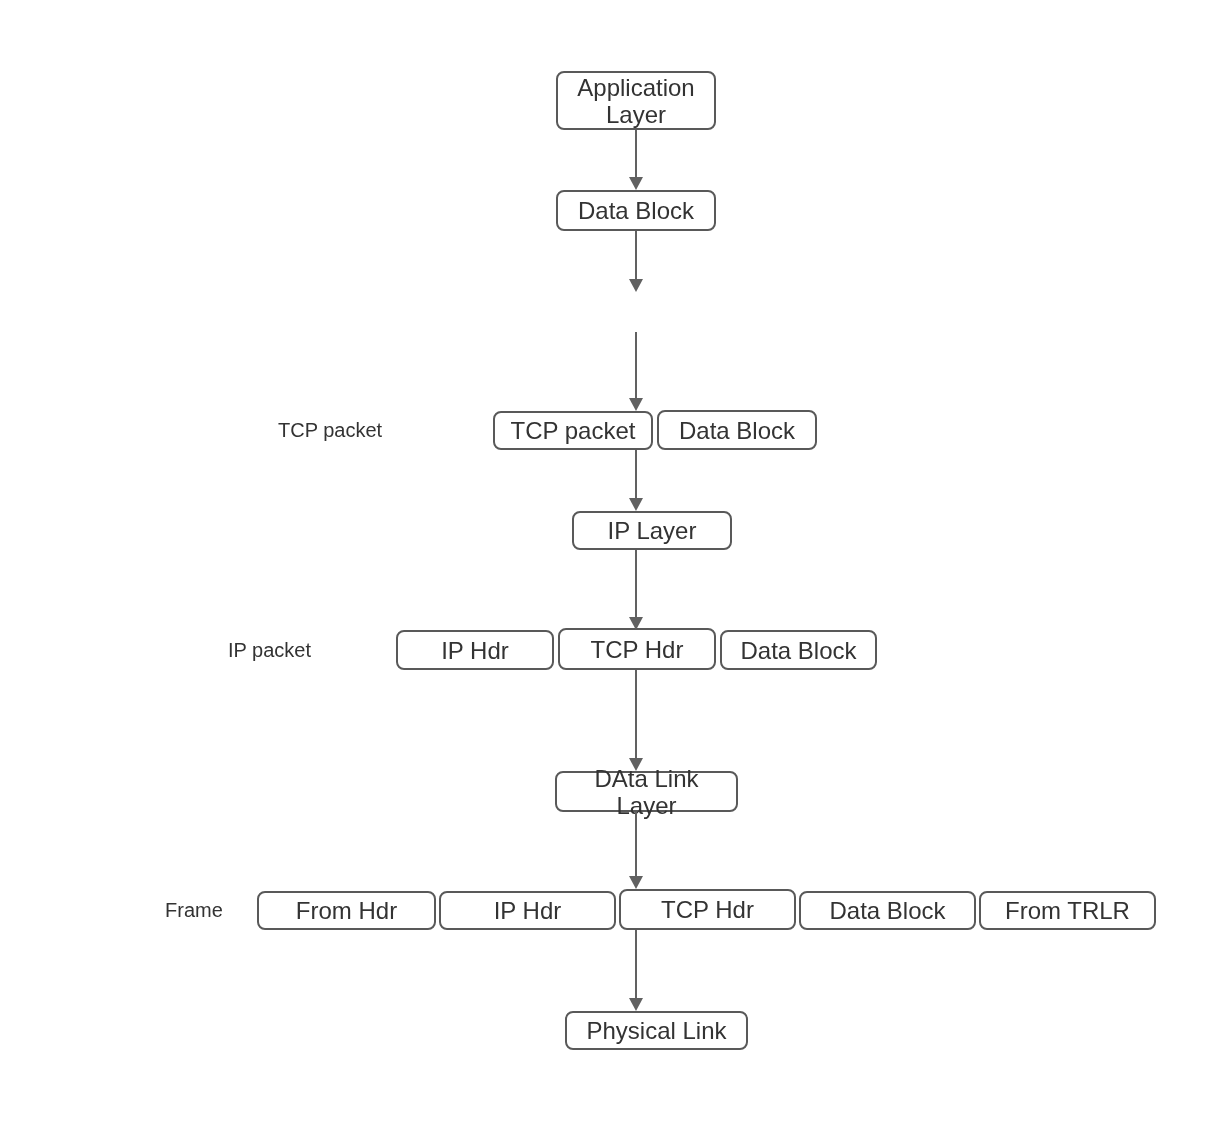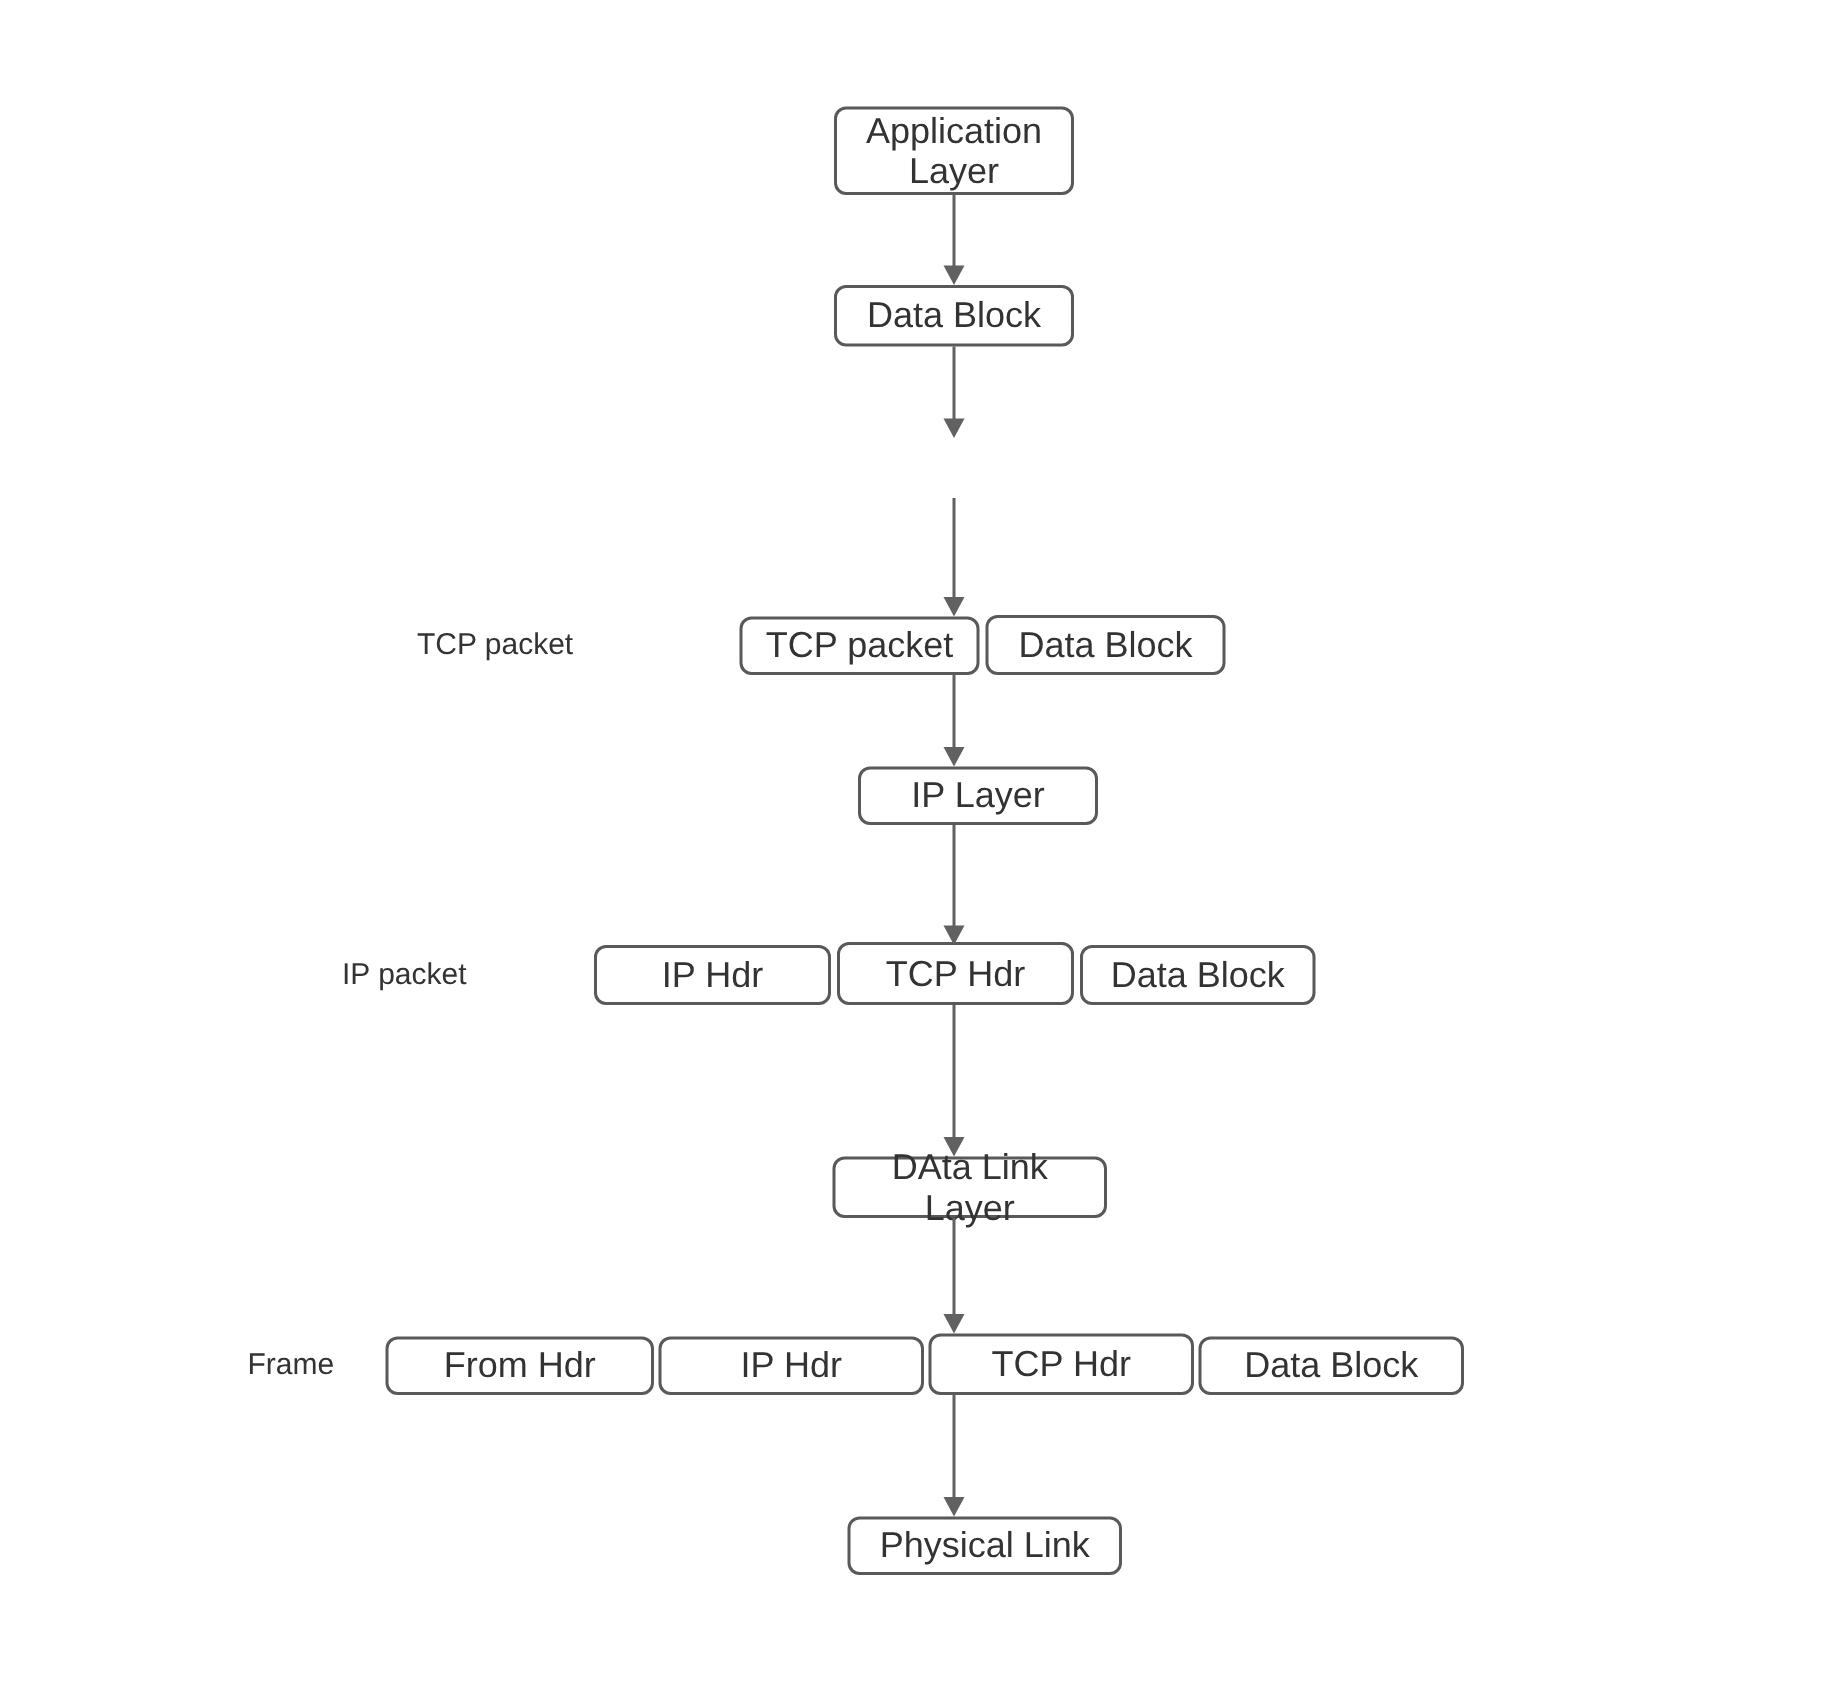--- a/index.html
+++ b/index.html
@@ -92,20 +92,21 @@
   <div class="box" style="left:558px;top:628px;width:158px;height:42px;">TCP Hdr</div>
   <div class="box" style="left:720px;top:630px;width:157px;height:40px;">Data Block</div>
 
   <div class="box" style="left:535px;top:771px;width:183px;height:41px;margin-left:20px;">DAta Link Layer</div>
 
   <div class="row-label" style="left:165px;top:890px;height:40px;">Frame</div>
   <div class="box" style="left:257px;top:891px;width:179px;height:39px;">From Hdr</div>
   <div class="box" style="left:439px;top:891px;width:177px;height:39px;">IP Hdr</div>
   <div class="box" style="left:619px;top:889px;width:177px;height:41px;">TCP Hdr</div>
   <div class="box" style="left:799px;top:891px;width:177px;height:39px;">Data Block</div>
+  <div class="box" style="left:979px;top:891px;width:177px;height:39px;">From TRLR</div>
 
   <div class="box" style="left:565px;top:1011px;width:183px;height:39px;">Physical Link</div>
 
   <div class="arrow" style="top:130px;height:60px;">
     <i class="shaft"></i>
     <i class="head"></i>
   </div>
   <div class="arrow" style="top:231px;height:61px;">
     <i class="shaft"></i>
     <i class="head"></i>

